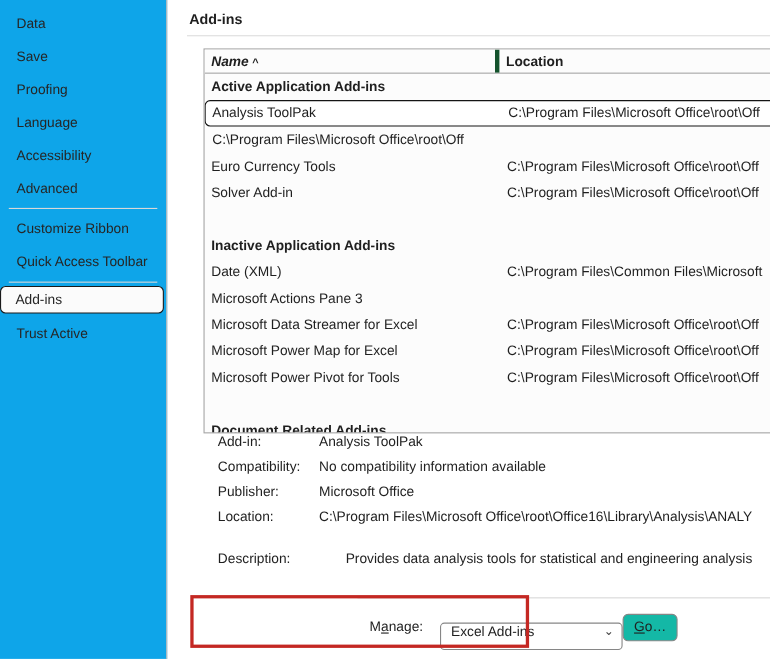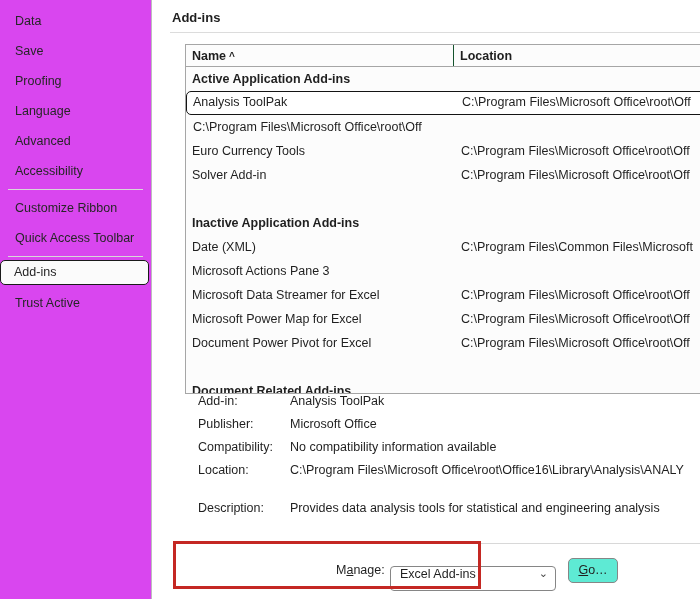--- a/index.html
+++ b/index.html
@@ -5,21 +5,21 @@
   * { margin:0; padding:0; box-sizing:border-box; }
   html,body { width:700px; height:599px; overflow:hidden; }
   body {
     font-family:"Liberation Sans","DejaVu Sans",sans-serif;
     font-size:12.5px; color:#1f1f1f; background:#ffffff; position:relative;
   }
 
   
   .sidebar {
     position:absolute; left:0; top:0; width:152px; height:599px;
-    background:#d946ef; border-right:1px solid #bdbdbd; padding-top:6px;
+    background:#0ea5e9; border-right:1px solid #bdbdbd; padding-top:6px;
   }
   .side-item {
     height:30px; line-height:30px; padding-left:15px; color:#262626;
     cursor:pointer; white-space:nowrap;
   }
   .side-item.selected {
     height:25px; line-height:22px; margin:2.5px 2px 2.5px 0;
     border:1.5px solid #1a1a1a; border-radius:5px; background:#fbfbfb;
     padding-left:13px;
   }
@@ -29,73 +29,73 @@
   .main { position:absolute; left:153px; top:0; width:547px; height:599px; }
   .page-title { font-size:13px; font-weight:bold; padding:10px 0 0 19px; }
   .title-divider { position:absolute; left:17px; right:0; top:32px; height:1px; background:#dcdcdc; }
 
   
   .addins-table {
     position:absolute; left:32px; top:44px; width:560px; height:350px;
     background:#fcfcfc; border:1px solid #a6a6a6; overflow:hidden;
   }
   .t-head { display:flex; height:22px; line-height:22px; font-weight:bold; border-bottom:1px solid #a6a6a6; background:#fcfcfc; }
-  .t-head .col-name { width:268px; padding-left:6px; border-right:1px solid #14532d; }
+  .t-head .col-name { width:268px; padding-left:6px; border-right:4px solid #14532d;font-style:italic; }
   .t-head .col-loc  { flex:1; padding-left:6px; }
   .t-row { display:flex; height:24px; line-height:24px; white-space:nowrap; }
   .t-row .cell-name { width:268px; padding-left:6px; overflow:hidden; }
   .t-row .cell-loc  { flex:1; padding-left:7px; overflow:hidden; }
   .t-section { font-weight:bold; padding-left:6px; }
   .t-spacer { height:24px; }
   .t-row.selected {
     background:#ffffff; border:1.5px solid #141414; border-radius:5px; line-height:21px;
   }
   .sort-caret { font-size:10px; margin-left:3px; }
 
   
   .details { position:absolute; left:45px; top:390px; white-space:nowrap; }
   .d-row { display:flex; height:23px; line-height:23px; }
   .d-label { width:92px; flex:0 0 92px; }
   .d-value { white-space:nowrap; }
-  .d-desc { margin-top:15px; }
+  .d-desc { margin-top:15px;justify-content:space-between; }
 
   
   .bottom-divider { position:absolute; left:172px; right:0; top:543px; height:1px; background:#d8d8d8; }
   .manage-row { position:absolute; left:183px; top:557px; height:26px; display:flex; align-items:center; }
-  .manage-label { margin-right:9px; width:45px; }
+  .manage-label { margin-right:19px; width:45px; }
   .manage-select {
     width:166px; height:25px; border:1px solid #868686; border-radius:4px;
     background:#ffffff; display:flex; align-items:flex-start; padding:0 7px 0 9px;
     cursor:pointer;
     margin-top:16px;
   }
   .manage-select .value { flex:1; }
   .chevron { font-size:11px; color:#454545; }
   .go-button {
-    margin-left:12px; width:50px; height:25px; border:1px solid #868686; border-radius:5px;
-    background:#5eead4; text-align:center; line-height:23px; cursor:pointer;
+    margin-left:0; width:50px; height:25px; border:1px solid #868686; border-radius:5px;
+    background:#14b8a6; text-align:center; line-height:23px; cursor:pointer;
   }
   .u { text-decoration:underline; }
 
   
   .annotation-box {
     position:absolute; left:173px; top:541px; width:308px; height:48px;
     border:3px solid #c42823; z-index:5; pointer-events:none;
   }
 </style>
 </head>
 <body>
 
 <div class="sidebar">
   <div class="side-item">Data</div>
   <div class="side-item">Save</div>
   <div class="side-item">Proofing</div>
   <div class="side-item">Language</div>
+  <div class="side-item">Accessibility</div>
   <div class="side-item">Advanced</div>
-  <div class="side-item">Accessibility</div>
   <div class="side-divider"></div>
   <div class="side-item">Customize Ribbon</div>
   <div class="side-item">Quick Access Toolbar</div>
   <div class="side-divider"></div>
   <div class="side-item selected">Add-ins</div>
   <div class="side-item">Trust Active</div>
 </div>
 
 <div class="main">
   <div class="page-title">Add-ins</div>
@@ -134,39 +134,39 @@
     </div>
     <div class="t-row">
       <div class="cell-name">Microsoft Data Streamer for Excel</div>
       <div class="cell-loc">C:\Program Files\Microsoft Office\root\Off</div>
     </div>
     <div class="t-row">
       <div class="cell-name">Microsoft Power Map for Excel</div>
       <div class="cell-loc">C:\Program Files\Microsoft Office\root\Off</div>
     </div>
     <div class="t-row">
-      <div class="cell-name">Document Power Pivot for Excel</div>
+      <div class="cell-name">Microsoft Power Pivot for Tools</div>
       <div class="cell-loc">C:\Program Files\Microsoft Office\root\Off</div>
     </div>
     <div class="t-row t-spacer"></div>
     <div class="t-row t-section">Document Related Add-ins</div>
   </div>
 
   <div class="details">
     <div class="d-row">
       <div class="d-label">Add-in:</div>
       <div class="d-value">Analysis ToolPak</div>
     </div>
     <div class="d-row">
+      <div class="d-label">Compatibility:</div>
+      <div class="d-value">No compatibility information available</div>
+    </div>
+    <div class="d-row">
       <div class="d-label">Publisher:</div>
       <div class="d-value">Microsoft Office</div>
-    </div>
-    <div class="d-row">
-      <div class="d-label">Compatibility:</div>
-      <div class="d-value">No compatibility information available</div>
     </div>
     <div class="d-row">
       <div class="d-label">Location:</div>
       <div class="d-value">C:\Program Files\Microsoft Office\root\Office16\Library\Analysis\ANALY</div>
     </div>
     <div class="d-row d-desc">
       <div class="d-label">Description:</div>
       <div class="d-value">Provides data analysis tools for statistical and engineering analysis</div>
     </div>
   </div>

